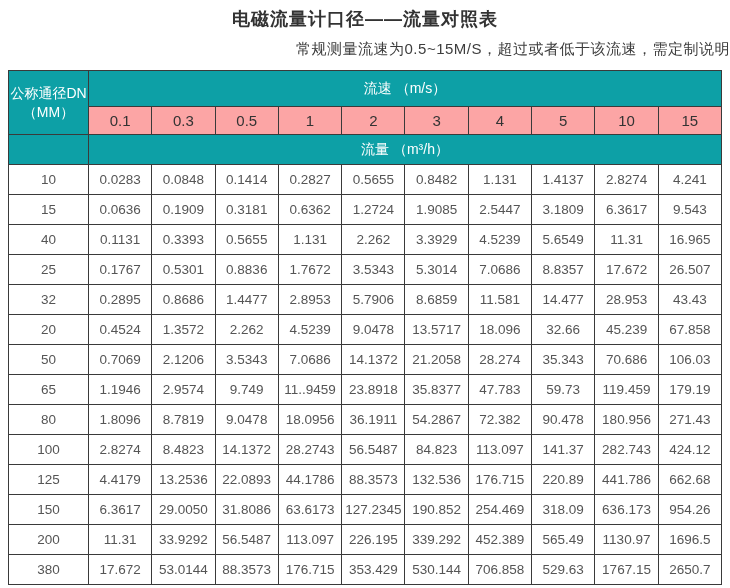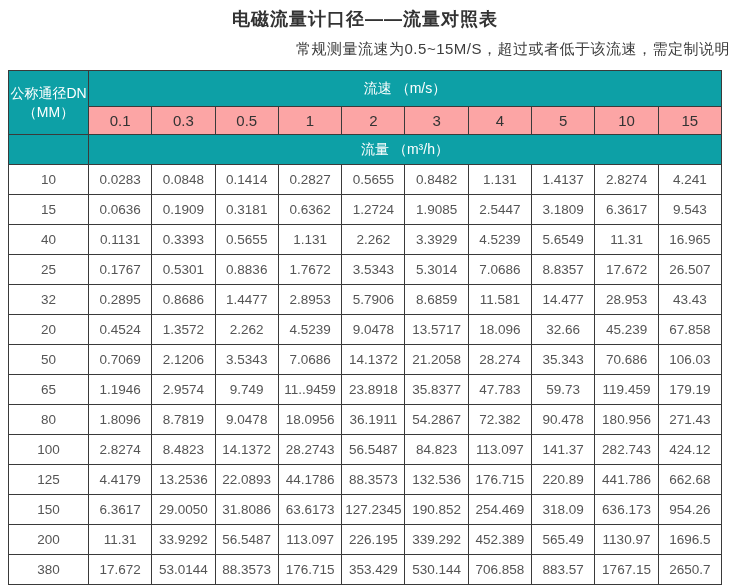--- a/index.html
+++ b/index.html
@@ -289,19 +289,19 @@
         </tr>
         <tr>
           <td>380</td>
           <td>17.672</td>
           <td>53.0144</td>
           <td>88.3573</td>
           <td>176.715</td>
           <td>353.429</td>
           <td>530.144</td>
           <td>706.858</td>
-          <td>883.57</td>
+          <td>529.63</td>
           <td>1767.15</td>
           <td>2650.7</td>
         </tr>
       </tbody>
   </table>
 </div>
 
 </body></html>

